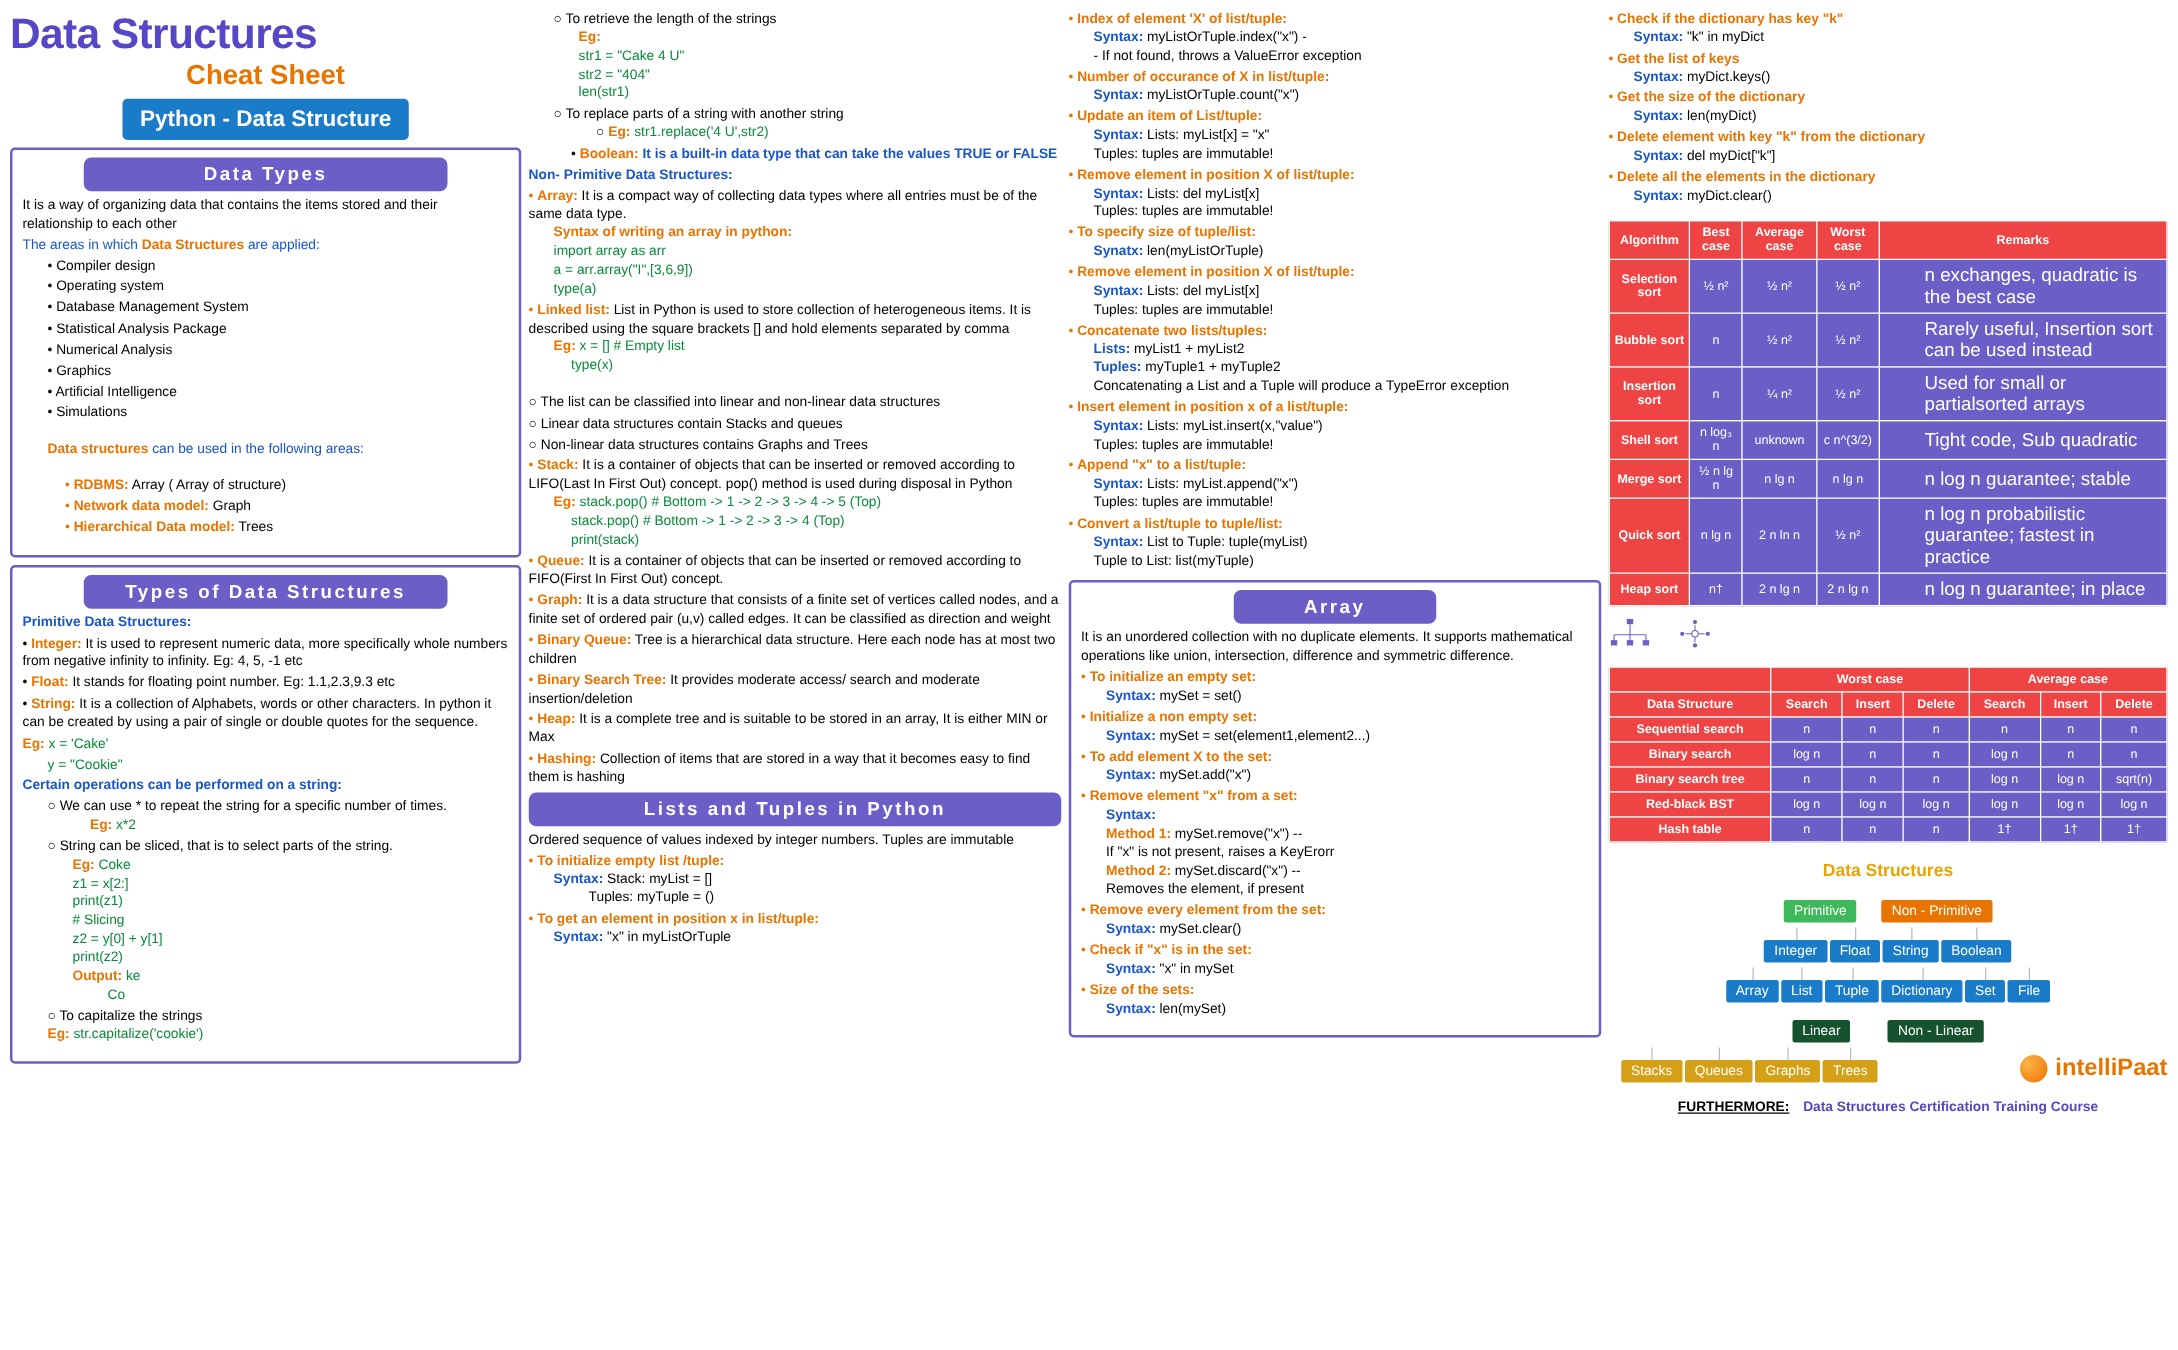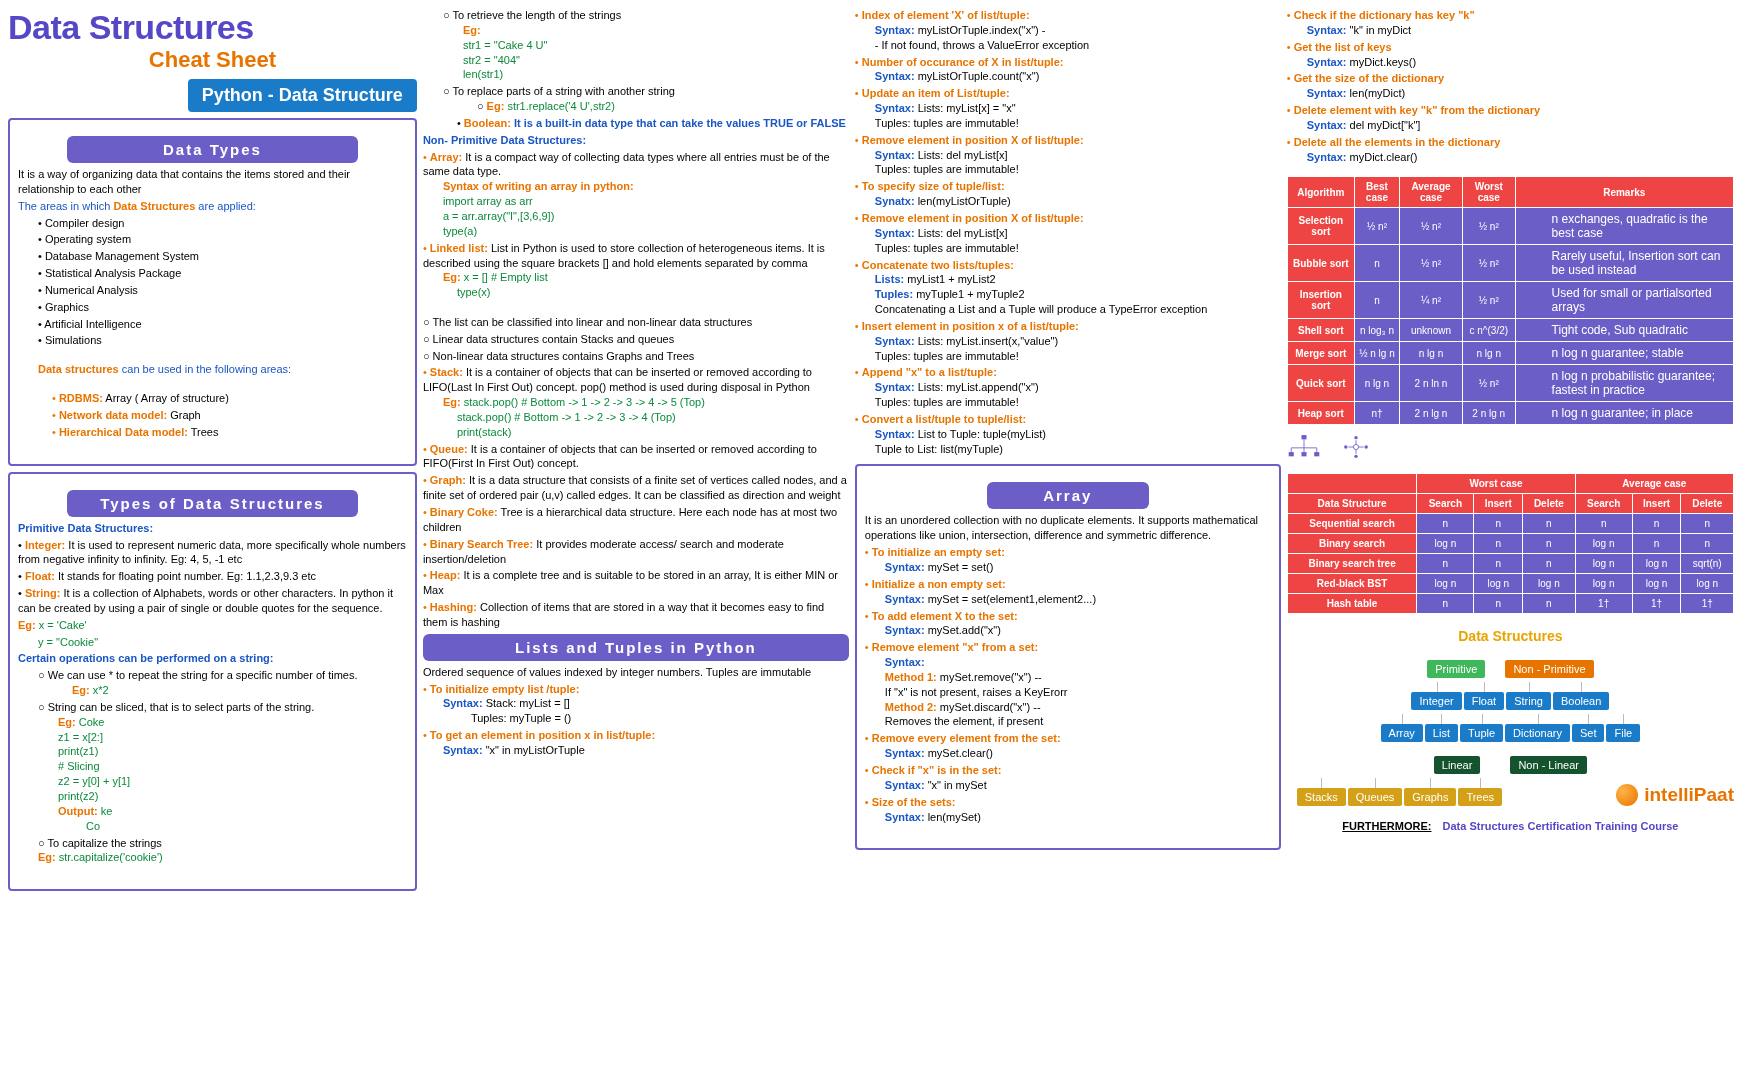--- a/index.html
+++ b/index.html
@@ -29,21 +29,21 @@
   .blue-badge {
     display: inline-block; background: #1a7bc9; color: #fff; font-size: 18px;
     font-weight: 600; padding: 6px 14px; border-radius: 4px; margin-top: 6px;
   }
   .section-header {
     background: #6b5fc7; color: #fff; text-align: center; font-weight: 600;
     font-size: 15px; padding: 5px 0; letter-spacing: 2px; border-radius: 6px;
     margin: 4px 0;
   }
   .box {
-    border: 2px solid #6b5fc7; border-radius: 4px; padding: 22px 8px;
+    border: 2px solid #6b5fc7; border-radius: 4px; padding: 12px 8px;
   }
   .box .section-header { margin: -6px auto 4px auto; width: 75%; }
   .indent1 { margin-left: 20px; }
   .indent2 { margin-left: 34px; }
   .indent3 { margin-left: 48px; }
   .orange { color: #e87400; }
   .blue { color: #1a56c4; }
   .greenish { color: #0a8a3a; }
   .bold { font-weight: 700; }
   .line { margin-bottom: 2px; line-height: 1.35; }
@@ -56,21 +56,21 @@
 
   table.complexity {
     width: 100%; border-collapse: collapse; font-size: 10px; color: #fff;
     margin-top: 4px;
   }
   table.complexity th, table.complexity td {
     border: 1px solid #fff; padding: 4px 4px; text-align: center;
     background: #6b5fc7;
   }
   table.complexity th { font-weight: 700; background: #ef4444; }
-  table.complexity td.left { text-align: left; font-size: 12px; padding-left: 36px; }
+  table.complexity td.left { text-align: left; font-size: 15px; padding-left: 36px; }
 
   .ds-tree { text-align: center; margin-top: 6px; }
   .ds-root {
     display: inline-block; color: #e8a400; font-weight: 700; font-size: 14px;
     padding: 2px 8px;
   }
   .ds-level { display: flex; justify-content: center; gap: 20px; margin-top: 14px; position: relative; }
   .ds-node { padding: 3px 8px; font-size: 11px; color: #fff; border-radius: 2px; position: relative; }
   .ds-green { background: #3eb85a; }
   .ds-orange { background: #e87400; }
@@ -101,21 +101,21 @@
   .ds-icon { width: 34px; height: 24px; position: relative; }
   .ds-icon svg { width: 100%; height: 100%; }
 </style>
 </head>
 <body>
 
 <div class="col col1">
   <div>
     <div class="main-title">Data Structures</div>
     <div class="subtitle">Cheat Sheet</div>
-    <div style="text-align:right">
+    <div style="text-align:center">
       <span class="blue-badge">Python - Data Structure</span>
     </div>
   </div>
 
   <div class="box">
     <div class="section-header">Data Types</div>
     <div class="line">It is a way of organizing data that contains the items stored and their relationship to each other</div>
     <div class="line blue">
       <span>The areas in which </span><span class="orange bold">Data Structures</span><span> are applied:</span>
     </div>
@@ -224,21 +224,21 @@
           </div>
       </li>
       <li class="orange-bullet">
         <span class="orange bold">Stack:</span><span> It is a container of objects that can be inserted or removed according to LIFO(Last In First Out) concept. pop() method is used during disposal in Python</span>
         <div class="indent1"><span class="orange bold">Eg:</span><span class="greenish"> stack.pop() # Bottom -&gt; 1 -&gt; 2 -&gt; 3 -&gt; 4 -&gt; 5 (Top)</span></div>
         <div class="indent2 greenish">stack.pop() # Bottom -&gt; 1 -&gt; 2 -&gt; 3 -&gt; 4 (Top)</div>
         <div class="indent2 greenish">print(stack)</div>
       </li>
       <li class="orange-bullet"><span class="orange bold">Queue:</span><span> It is a container of objects that can be inserted or removed according to FIFO(First In First Out) concept.</span></li>
       <li class="orange-bullet"><span class="orange bold">Graph:</span><span> It is a data structure that consists of a finite set of vertices called nodes, and a finite set of ordered pair (u,v) called edges. It can be classified as direction and weight</span></li>
-      <li class="orange-bullet"><span class="orange bold">Binary Coke:</span><span> Tree is a hierarchical data structure. Here each node has at most two children</span></li>
+      <li class="orange-bullet"><span class="orange bold">Binary Queue:</span><span> Tree is a hierarchical data structure. Here each node has at most two children</span></li>
       <li class="orange-bullet"><span class="orange bold">Binary Search Tree:</span><span> It provides moderate access/ search and moderate insertion/deletion</span></li>
       <li class="orange-bullet"><span class="orange bold">Heap:</span><span> It is a complete tree and is suitable to be stored in an array, It is either MIN or Max</span></li>
       <li class="orange-bullet"><span class="orange bold">Hashing:</span><span> Collection of items that are stored in a way that it becomes easy to find them is hashing</span></li>
     </ul>
 
     <div class="section-header">Lists and Tuples in Python</div>
     <div class="line">Ordered sequence of values indexed by integer numbers. Tuples are immutable</div>
     <ul>
       <li class="orange-bullet">
         <span class="orange bold">To initialize empty list /tuple:</span>

